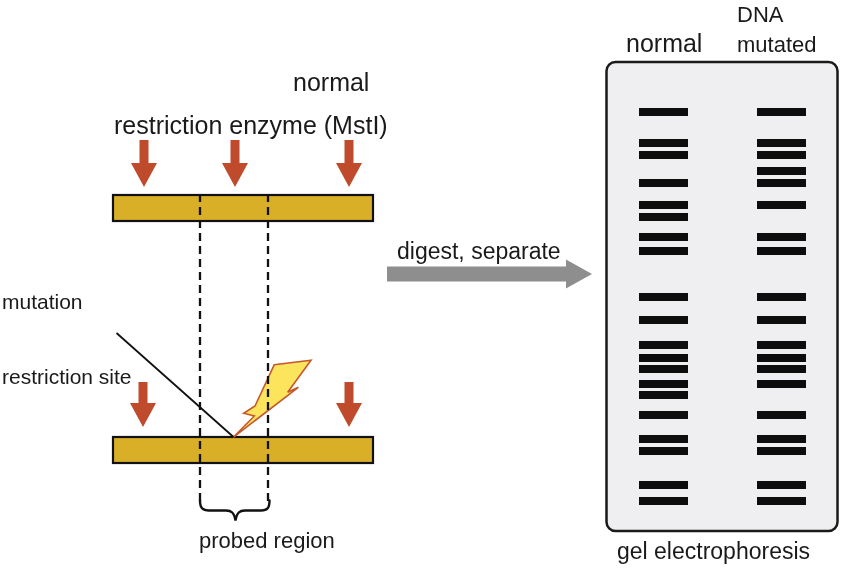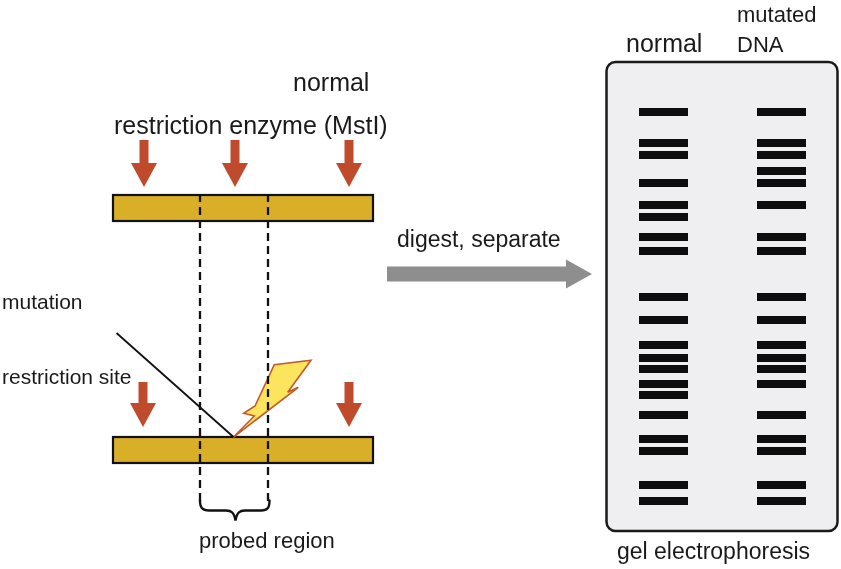--- a/index.html
+++ b/index.html
@@ -94,23 +94,23 @@
 
   <div class="label fs21" style="left:114px; top:111px;">restriction enzyme (MstI)</div>
 
   <div class="label mutation-block" style="left:2px; top:242px;">
     <div>mutation</div>
     <div>restriction site</div>
   </div>
 
   <div class="label fs22" style="left:158px; top:528px;">probed region</div>
 
-  <div class="label fs23" style="left:397px; top:226px;">digest, separate</div>
+  <div class="label fs23" style="left:397px; top:238px;">digest, separate</div>
 
   <div class="label fs21" style="left:626px; top:29px;">normal</div>
 
   <div class="label mutated-block" style="left:737px; top:0px;">
+    <div>DNA</div>
     <div>mutated</div>
-    <div>DNA</div>
   </div>
 
   <div class="label fs23" style="left:617px; top:538px;">gel electrophoresis</div>
 </div>
 
 </body></html>

